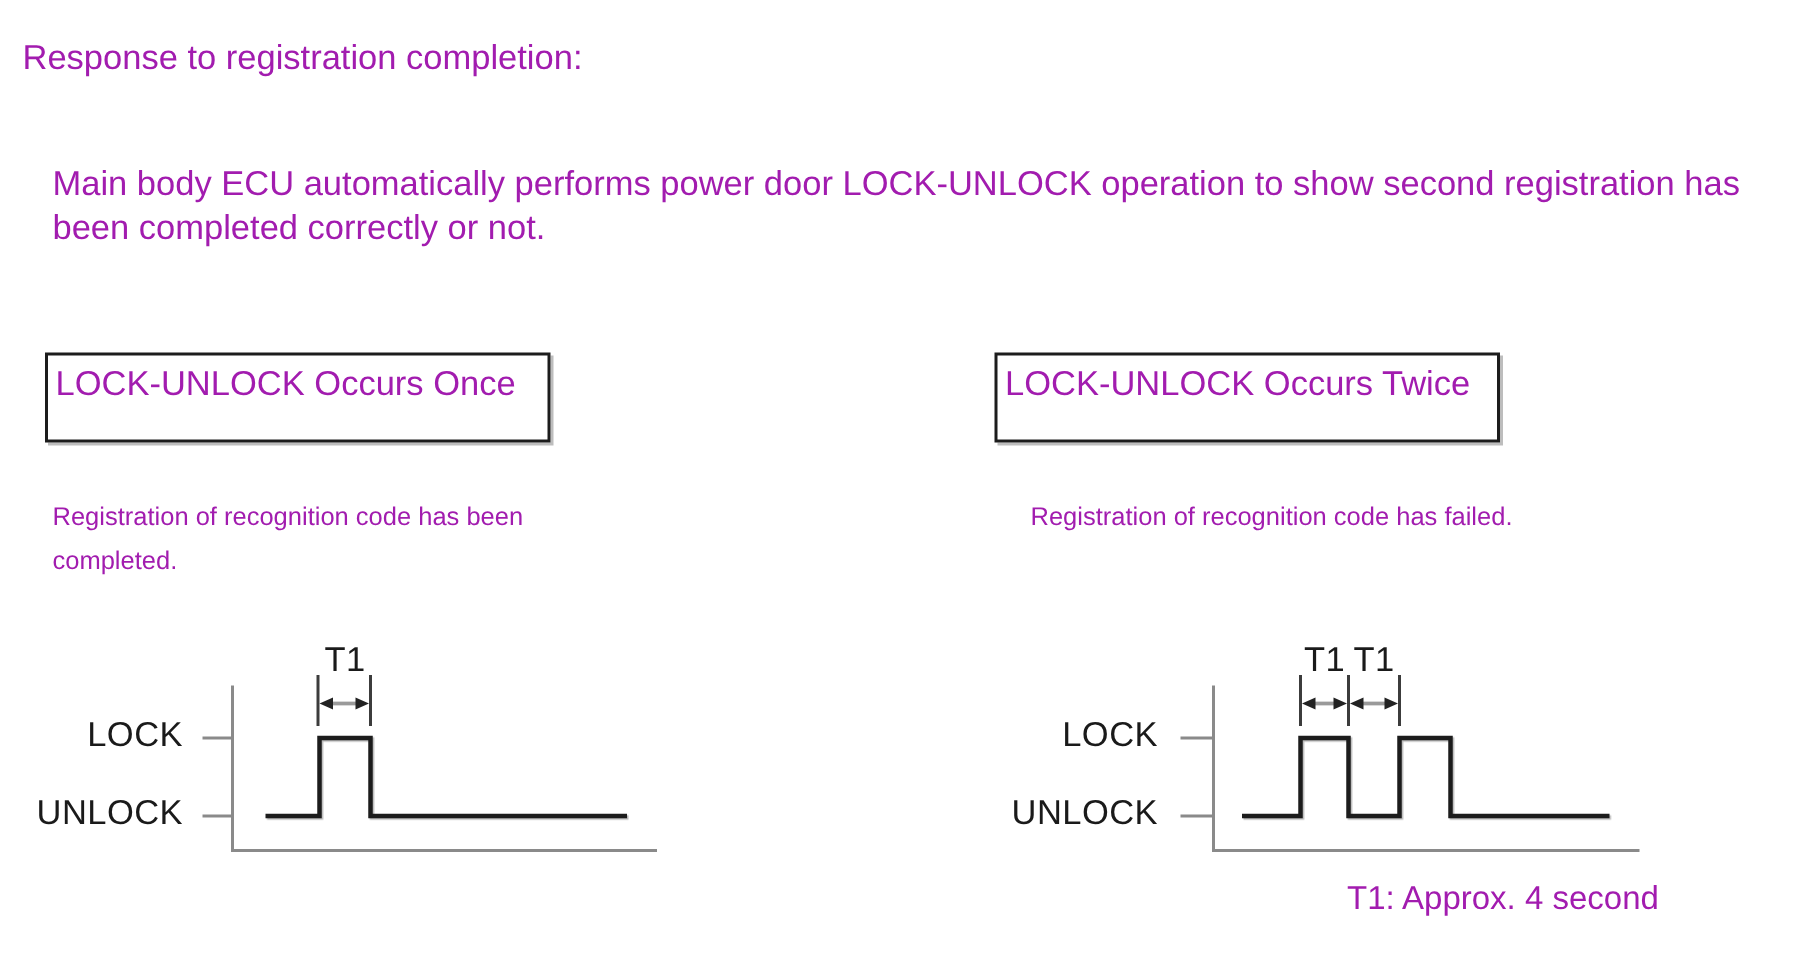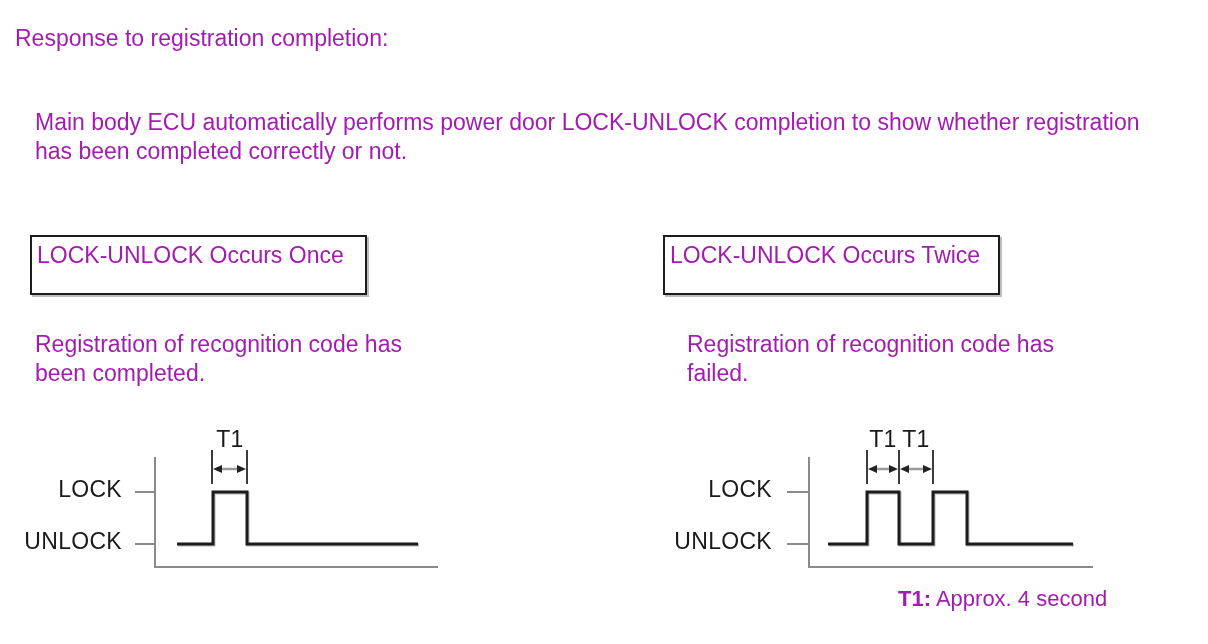--- a/index.html
+++ b/index.html
@@ -34,21 +34,21 @@
     box-shadow: 2px 2px 0 #bdbdbd;
     background: #ffffff;
     font-size: 23px;
     padding: 5px 0 0 5px;
   }
   .box-left  { left: 30px;  top: 235px; }
   .box-right { left: 663px; top: 235px; }
   .desc {
     position: absolute;
     width: 400px;
-    font-size: 23px;
+    font-size: 17px;
     line-height: 29px;
   }
   .desc-left  { left: 35px;  top: 330px; }
   .desc-right { left: 687px; top: 330px; }
   .wave { position: absolute; }
   .wave-left  { left: 20px;  top: 420px; }
   .wave-right { left: 660px; top: 420px; }
   .wave text {
     font-family: "Liberation Sans", sans-serif;
     font-size: 23px;
@@ -63,30 +63,30 @@
     stroke: #1c1c1c; stroke-width: 3; fill: none;
     stroke-linejoin: miter;
     filter: drop-shadow(1.5px 1.5px 0 #b8b8b8);
   }
   .footnote {
     position: absolute;
     left: 898px; top: 586px;
     font-size: 22px;
     white-space: nowrap;
   }
-  .fn-label { font-weight: 700; }
+  .fn-label { font-weight: 400; }
 </style>
 </head>
 <body>
 
 <div class="canvas">
 
   <div class="title">Response to registration completion:</div>
 
-  <div class="intro">Main body ECU automatically performs power door LOCK-UNLOCK completion to show whether registration has been completed correctly or not.</div>
+  <div class="intro">Main body ECU automatically performs power door LOCK-UNLOCK operation to show second registration has been completed correctly or not.</div>
 
   <div class="panel-box box-left">
     <span>LOCK-UNLOCK Occurs Once</span>
   </div>
 
   <div class="panel-box box-right">
     <span>LOCK-UNLOCK Occurs Twice</span>
   </div>
 
   <div class="desc desc-left">Registration of recognition code has been completed.</div>

